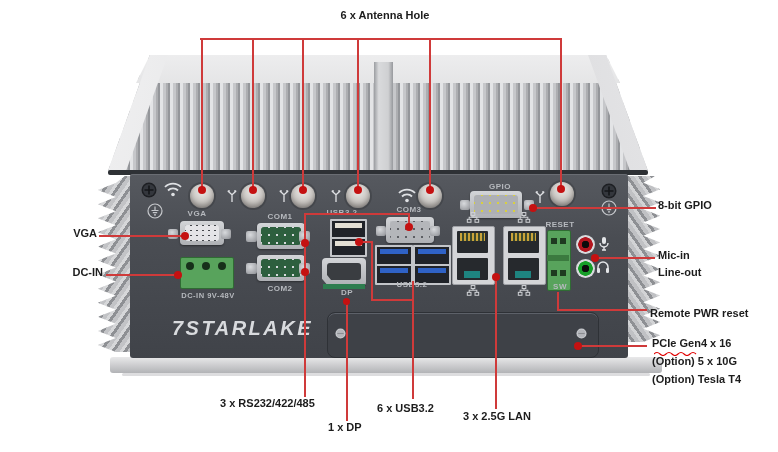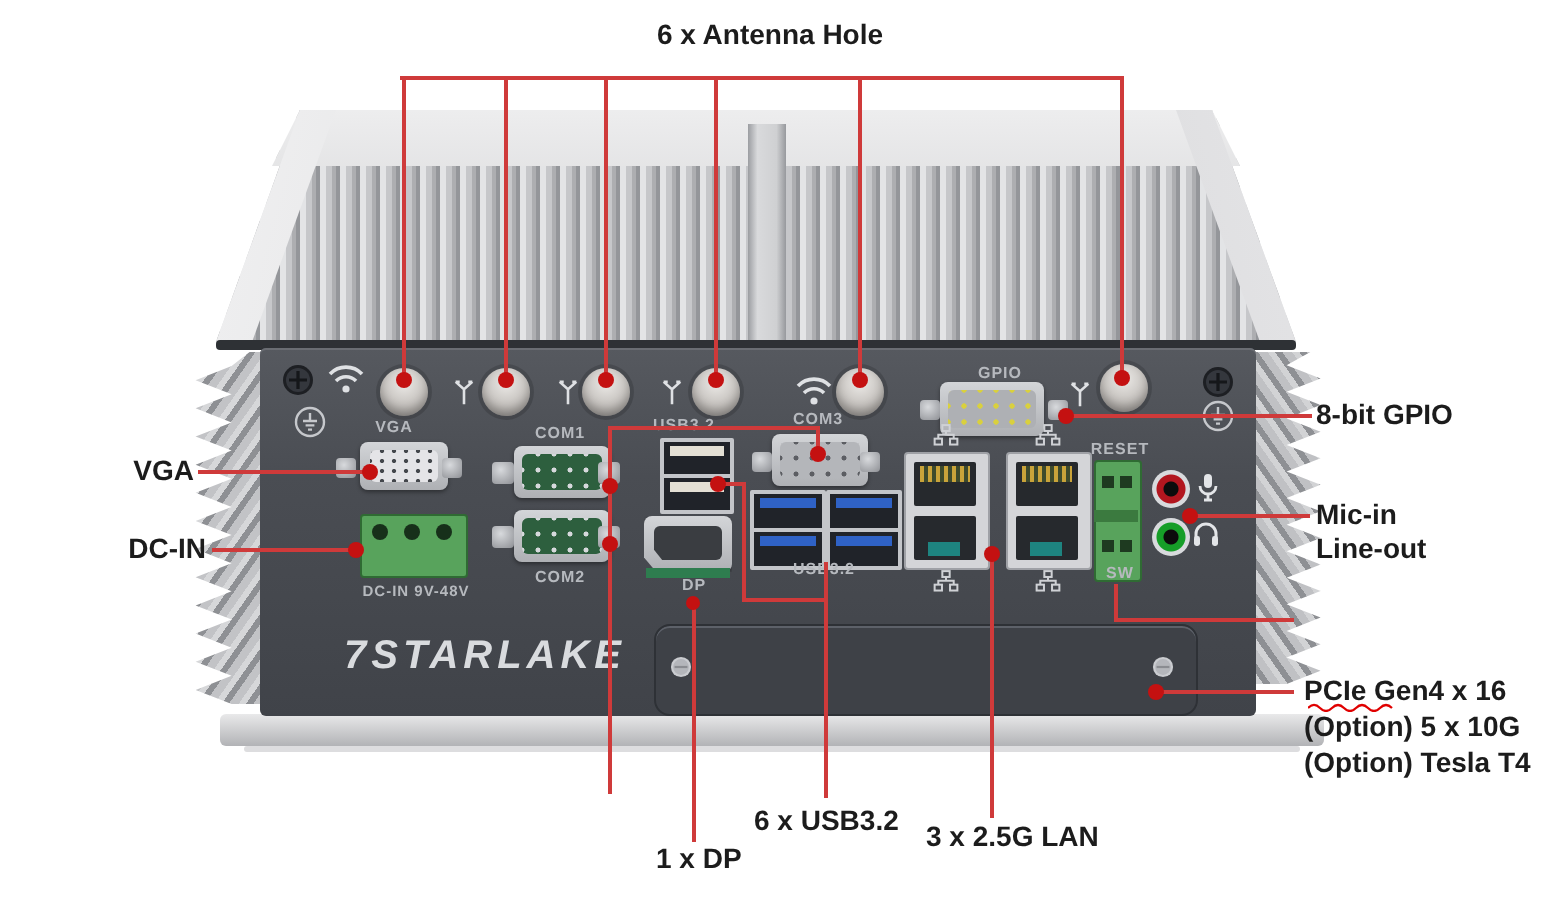--- a/index.html
+++ b/index.html
@@ -2,21 +2,21 @@
 <html style="--callout-red: #cf3a3a; --dot-red: #c41111; --label-text: #1c1c1c; --silk-text: #b6b9be; --brand-text: #d9dbde; --panel-gray: #46494f; --com-face-green: #2d5f3e; --usb-blue: #2f62c6; --terminal-green: #58a35c; --lan-tab-teal: #1e8480; --gpio-pin-yellow: #d9d03e; --audio-red-ring: #b2161f; --audio-green-ring: #169e28;"><head>
 <meta charset="utf-8">
 <style>
   html,body{margin:0;padding:0;background:#fff;}
   .stage{position:relative;width:778px;height:452px;background:#ffffff;overflow:hidden;
          font-family:"Liberation Sans",sans-serif;}
   .abs{position:absolute;}
   
   .cl{position:absolute;background:var(--callout-red,#cf3a3a);z-index:40;}
   .cd{position:absolute;width:8px;height:8px;border-radius:50%;background:var(--dot-red,#c41111);z-index:41;}
-  .lbl{position:absolute;font-size:14px;font-weight:bold;color:var(--label-text,#1c1c1c);
+  .lbl{position:absolute;font-size:11px;font-weight:bold;color:var(--label-text,#1c1c1c);
        white-space:nowrap;z-index:50;letter-spacing:0px;}
   
   .hs-fins{position:absolute;left:108px;top:55px;width:540px;height:116px;z-index:2;
     background:repeating-linear-gradient(90deg,#94969a 0 2px,#e3e4e6 2px 5px,#c6c7ca 5px 8px,#adaeb1 8px 10px);
     clip-path:polygon(42px 0,498px 0,540px 116px,0 116px);}
   .hs-cap{position:absolute;left:108px;top:55px;width:540px;height:116px;z-index:3;
     background:linear-gradient(180deg,#ededee,#cbccce),
                repeating-linear-gradient(90deg,rgba(110,112,116,.45) 0 2px,rgba(0,0,0,0) 2px 10px);
     background-blend-mode:normal;
     clip-path:polygon(42px 0,498px 0,512px 28px,28px 28px);}
@@ -324,23 +324,25 @@
   <div class="cl" style="left:412px;top:281px;width:2px;height:118px"></div>
   <div class="cd" style="left:492px;top:273px"></div>
   <div class="cl" style="left:495px;top:278px;width:2px;height:131px"></div>
 
   <div class="lbl" style="left:300px;top:9px;width:170px;text-align:center">6 x Antenna Hole</div>
   <div class="lbl" style="left:40px;top:227px;width:57px;text-align:right">VGA</div>
   <div class="lbl" style="left:35px;top:266px;width:68px;text-align:right">DC-IN</div>
   <div class="lbl" style="left:658px;top:199px">8-bit GPIO</div>
   <div class="lbl" style="left:658px;top:249px">Mic-in</div>
   <div class="lbl" style="left:658px;top:266px">Line-out</div>
+  <div class="lbl" style="left:650px;top:307px">Remote PWR reset</div>
   <div class="lbl" style="left:652px;top:337px">PCIe Gen4 x 16</div>
   <svg class="abs" style="left:654px;top:351px;z-index:50" width="46" height="5" viewBox="0 0 46 5">
       <path d="M0 3 q3 -3 6 0 t6 0 t6 0 t6 0 t6 0 t6 0 t6 0" stroke="#e00000" fill="none" stroke-width="1.1"></path>
     </svg>
   <div class="lbl" style="left:652px;top:355px">(Option) 5 x 10G</div>
   <div class="lbl" style="left:652px;top:373px">(Option) Tesla T4</div>
+  <div class="lbl" style="left:220px;top:397px">3 x RS232/422/485</div>
   <div class="lbl" style="left:328px;top:421px">1 x DP</div>
   <div class="lbl" style="left:377px;top:402px">6 x USB3.2</div>
   <div class="lbl" style="left:463px;top:410px">3 x 2.5G LAN</div>
 
 </div>
 
 </body></html>

